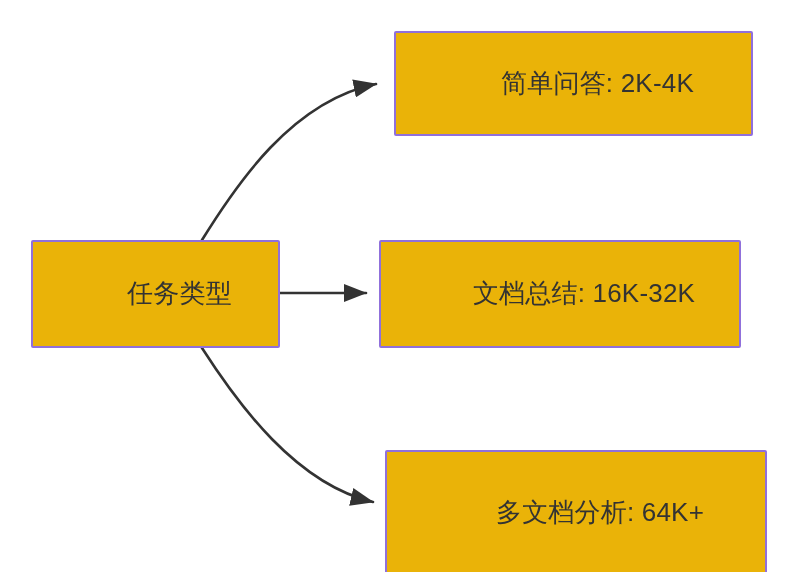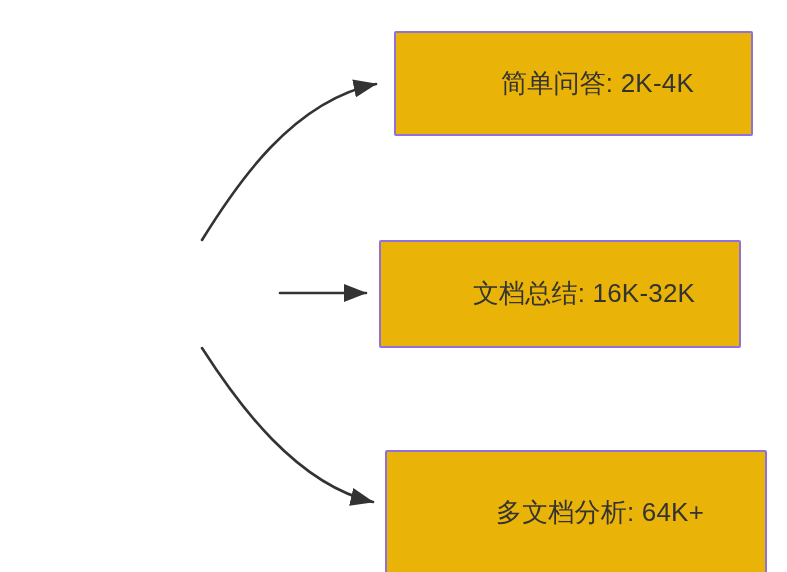--- a/index.html
+++ b/index.html
@@ -81,20 +81,23 @@
       </marker>
     </defs>
 
     <path d="M 202 240 C 236 185, 292 101, 376 84" fill="none" stroke="#333333" stroke-width="2.6" stroke-linecap="round" marker-end="url(#arrowhead)"></path>
 
     <path d="M 280 293 L 366 293" fill="none" stroke="#333333" stroke-width="2.6" stroke-linecap="round" marker-end="url(#arrowhead)"></path>
 
     <path d="M 202 348 C 238 404, 296 484, 373 502" fill="none" stroke="#333333" stroke-width="2.6" stroke-linecap="round" marker-end="url(#arrowhead)"></path>
   </svg>
 
+  <div class="node" id="node-task-type">
+    <span class="node-label">任务类型</span>
+  </div>
 
   <div class="node" id="node-simple-qa">
     <span class="node-label">简单问答: 2K-4K</span>
   </div>
 
   <div class="node" id="node-doc-summary">
     <span class="node-label">文档总结: 16K-32K</span>
   </div>
 
   <div class="node" id="node-multi-doc">

